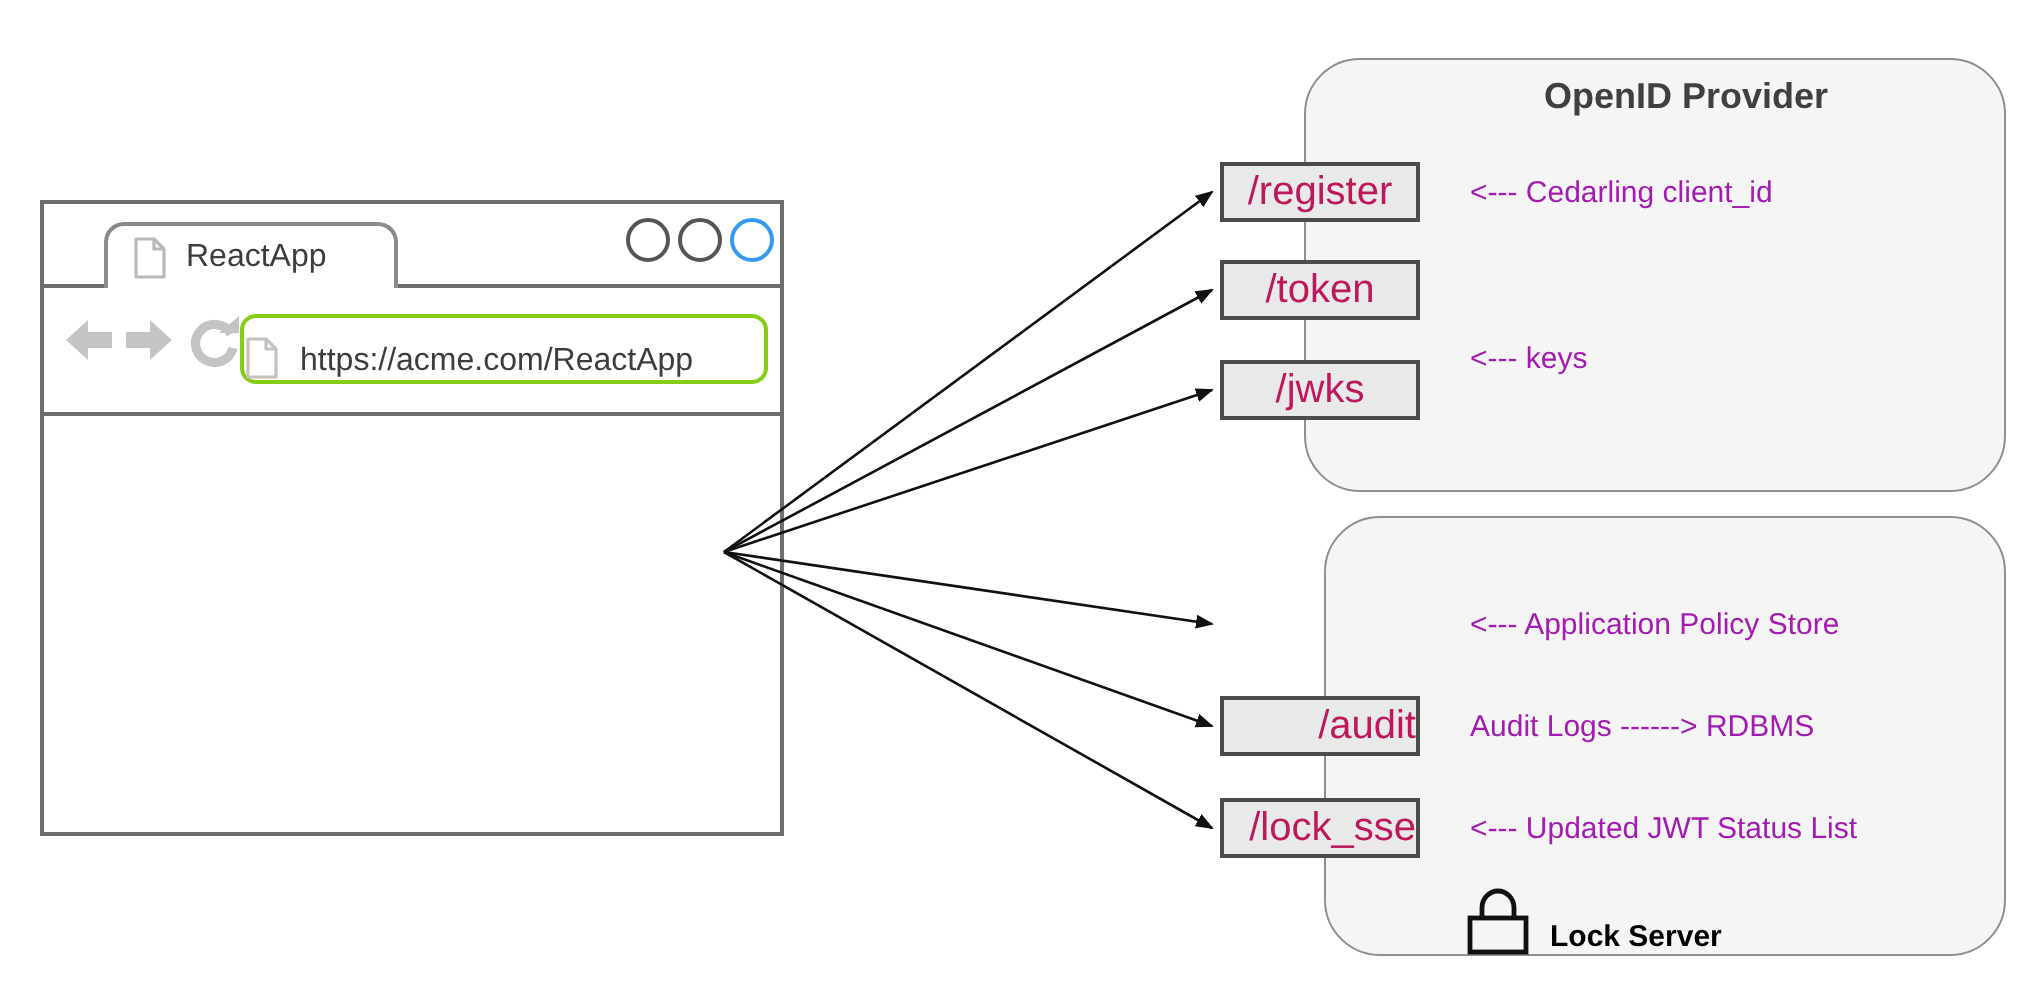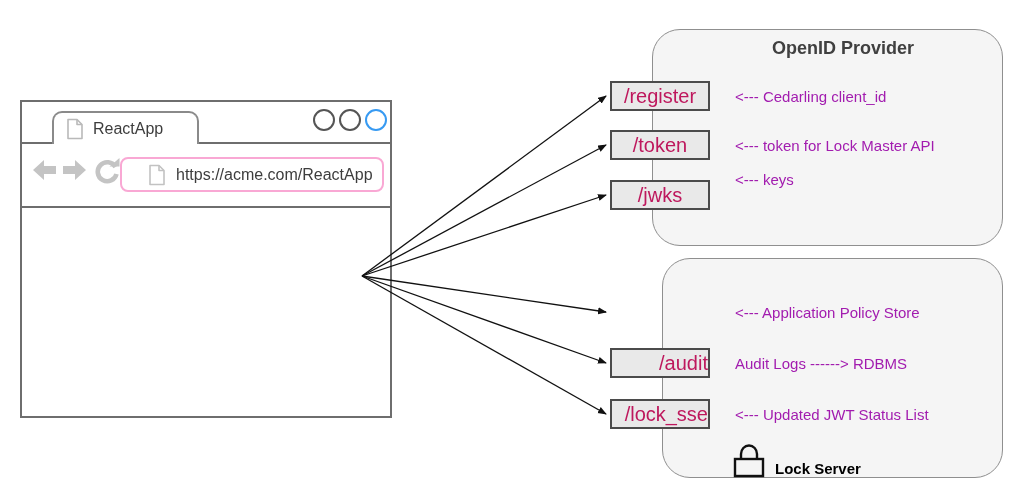--- a/index.html
+++ b/index.html
@@ -17,22 +17,22 @@
   .tab { position:absolute; left:30px; top:9px; width:147px; height:33px;
          background:#fff; border:2px solid #8a8a8a; border-bottom:none;
          border-radius:10px 10px 0 0; display:flex; align-items:center; gap:9px;
          padding-left:12px; z-index:2; }
   .tab-title { font-size:16px; color:#3d3d3d; }
   .win-dot { position:absolute; top:7px; width:22px; height:22px; border-radius:50%;
              background:#fff; border:2px solid #555; }
   .win-dot.blue { border-color:#379af2; }
   .navbtn { position:absolute; top:58px; }
   .urlbar { position:absolute; left:98px; top:55px; width:264px; height:35px;
-            border:2px solid #f9a8d4; border-radius:8px; background:#fff;
-            display:flex; align-items:center; gap:10px; padding-left:26px; }
+            border:2px solid #84cc16; border-radius:8px; background:#fff;
+            display:flex; align-items:flex-end; gap:10px; padding-left:0; }
   .url-text { font-size:16px; color:#3d3d3d; white-space:nowrap; }
 
   
   .logo-wrap { position:absolute; left:238px; top:131px; width:86px; height:94px; }
   .logo-caption { position:absolute; left:228px; top:226px; width:106px;
                   text-align:center; font-size:17px; font-style:italic; color:#111;
                   line-height:21px; }
 
   
   .arrows { position:absolute; left:0; top:0; width:1020px; height:500px; z-index:2; pointer-events:none; }
@@ -162,21 +162,20 @@
   </svg>
 
   <div class="endpoint ep-0">
     <span>/register</span>
   </div>
   <div class="annotation an-0">&lt;--- Cedarling client_id</div>
 
   <div class="endpoint ep-1">
     <span>/token</span>
   </div>
-  <div class="annotation an-1">&lt;--- token for Lock Master API</div>
 
   <div class="endpoint ep-2">
     <span>/jwks</span>
   </div>
   <div class="annotation an-2">&lt;--- keys</div>
 
   <div class="annotation an-3">&lt;--- Application Policy Store</div>
 
   <div class="endpoint ep-4">
     <span>/audit</span>

